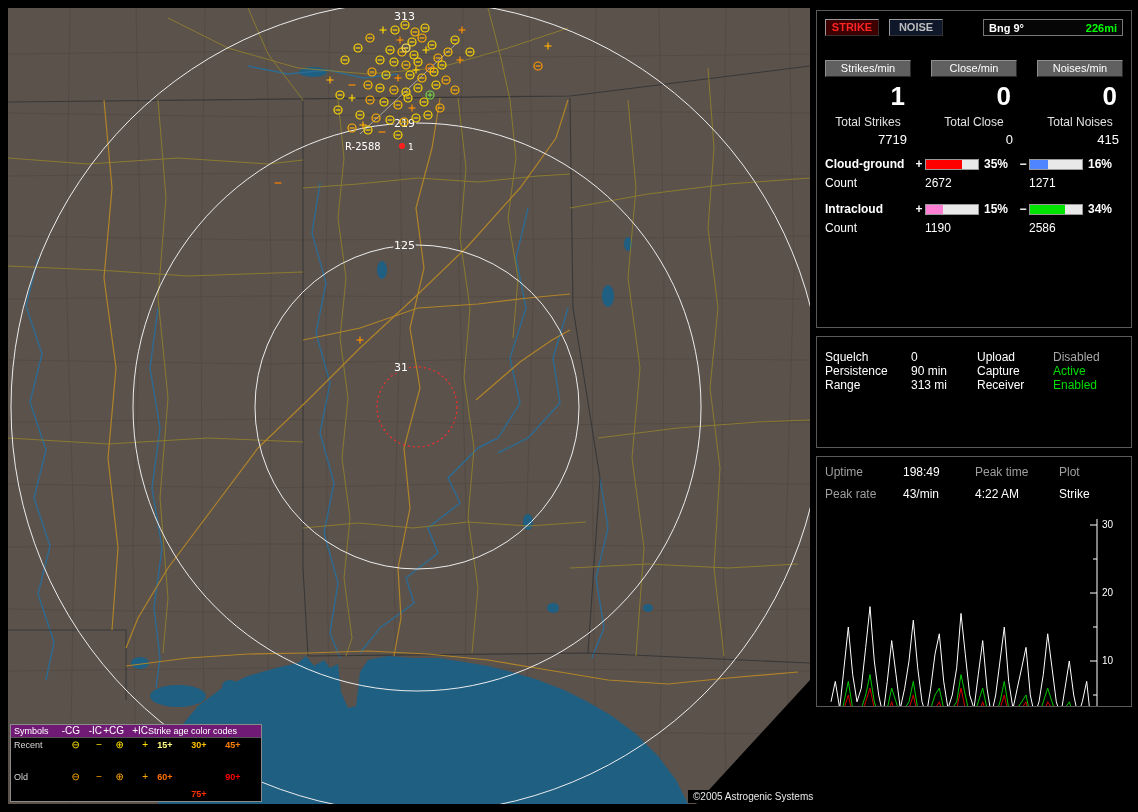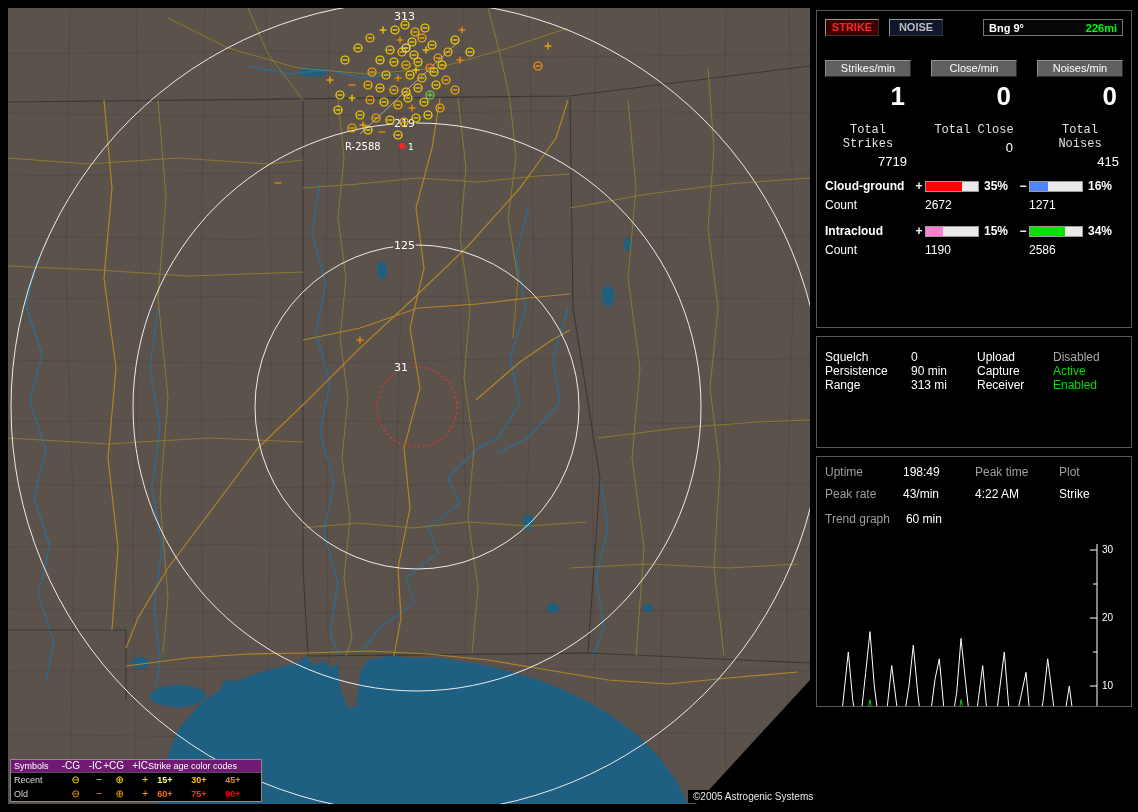--- a/index.html
+++ b/index.html
@@ -34,21 +34,21 @@
   .btn-strike{background:#3c0000;color:#ff2424;}
   .btn-noise{background:#0f172a;color:#bcbcbc;margin-left:10px;}
   .bearing-box{margin-left:auto;box-sizing:border-box;width:140px;height:17px;border:1px solid #777;background:#060606;
        display:flex;align-items:center;padding:0 5px;font-size:11px;font-weight:bold;}
   .bearing-range{margin-left:auto;color:#00ff00;}
 
   .rate-grid{display:grid;grid-template-columns:1fr 1fr 1fr;column-gap:20px;margin-top:24px;}
   .rate-box{background:#606060;color:#fff;font-size:11px;text-align:center;height:15px;line-height:15px;
        border-top:1px solid #909090;border-left:1px solid #909090;border-right:1px solid #2b2b2b;border-bottom:1px solid #2b2b2b;}
   .rate-num{font-size:26px;font-weight:bold;text-align:right;padding-right:6px;height:36px;line-height:38px;}
-  .tot-label{font-size:12px;color:#e2e2e2;text-align:center;margin-top:10px;font-family:Liberation Mono, monospace;}
+  .tot-label{font-size:12px;color:#e2e2e2;text-align:center;margin-top:2px;}
   .tot-val{font-size:13px;text-align:right;padding-right:4px;margin-top:3px;}
 
   .dist-title{color:#dcdcdc;font-size:12px;margin-top:20px;padding-bottom:3px;border-bottom:1px solid #888;}
   .dist-row{display:grid;grid-template-columns:88px 12px 54px 38px 12px 54px 34px;align-items:center;margin-top:10px;font-size:12px;}
   .dist-label{font-weight:bold;}
   .sign{text-align:center;font-weight:bold;}
   .bar{position:relative;height:9px;border:1px solid #999;background:#e9e9e9;display:block;}
   .bar-fill{position:absolute;left:0;top:0;bottom:0;}
   .pct{font-weight:bold;padding-left:5px;}
   .count-row{display:grid;grid-template-columns:100px 104px auto;font-size:12px;margin:5px 0 12px 0;}
@@ -487,21 +487,21 @@
             <span class="leg-cell leg-age" style="color: rgb(255, 192, 0);">30+</span>
             <span class="leg-cell leg-age" style="color: rgb(255, 128, 0);">45+</span>
           </div>
           <div class="leg-row">
             <span class="leg-cell leg-label">Old</span>
             <span class="leg-cell leg-sym" style="color: rgb(255, 168, 0);">⊖</span>
             <span class="leg-cell leg-sym" style="color: rgb(255, 168, 0);">−</span>
             <span class="leg-cell leg-sym" style="color: rgb(255, 168, 0);">⊕</span>
             <span class="leg-cell leg-sym" style="color: rgb(255, 168, 0);">+</span>
             <span class="leg-cell leg-age" style="color: rgb(255, 112, 0);">60+</span>
-            <span class="leg-cell leg-age" style="color: rgb(255, 48, 0);">75+</span>
+            <span class="leg-cell leg-age" style="color: rgb(255, 48, 0); margin-top: 35px;">75+</span>
             <span class="leg-cell leg-age" style="color: rgb(255, 0, 0);">90+</span>
           </div>
         </div>
     </div>
   </div>
 
   <div class="copyright">©2005 Astrogenic Systems</div>
 
   <div class="right-col">
 
@@ -601,24 +601,20 @@
         <span class="val">198:49</span>
         <span class="lbl">Peak time</span>
         <span class="lbl">Plot</span>
 
         <span class="lbl">Peak rate</span>
         <span class="val">43/min</span>
         <span class="val">4:22 AM</span>
         <span class="val">Strike</span>
       </div>
 
-      <div class="trend-row">
-        <span class="lbl">Trend graph</span>
-        <span class="val">60 min</span>
-      </div>
 
       <div class="chart-wrap">
         <svg id="trend-svg" width="300" height="230" viewBox="0 0 300 230">
             <rect x="0" y="0" width="300" height="230" fill="#000"></rect>
             <g stroke="#fff" stroke-width="1">
               <line x1="272" y1="12" x2="272" y2="226"></line>
               <line x1="268" y1="188" x2="272" y2="188"></line>
               <line x1="265" y1="154" x2="272" y2="154"></line>
               <line x1="268" y1="120" x2="272" y2="120"></line>
               <line x1="265" y1="86" x2="272" y2="86"></line>

